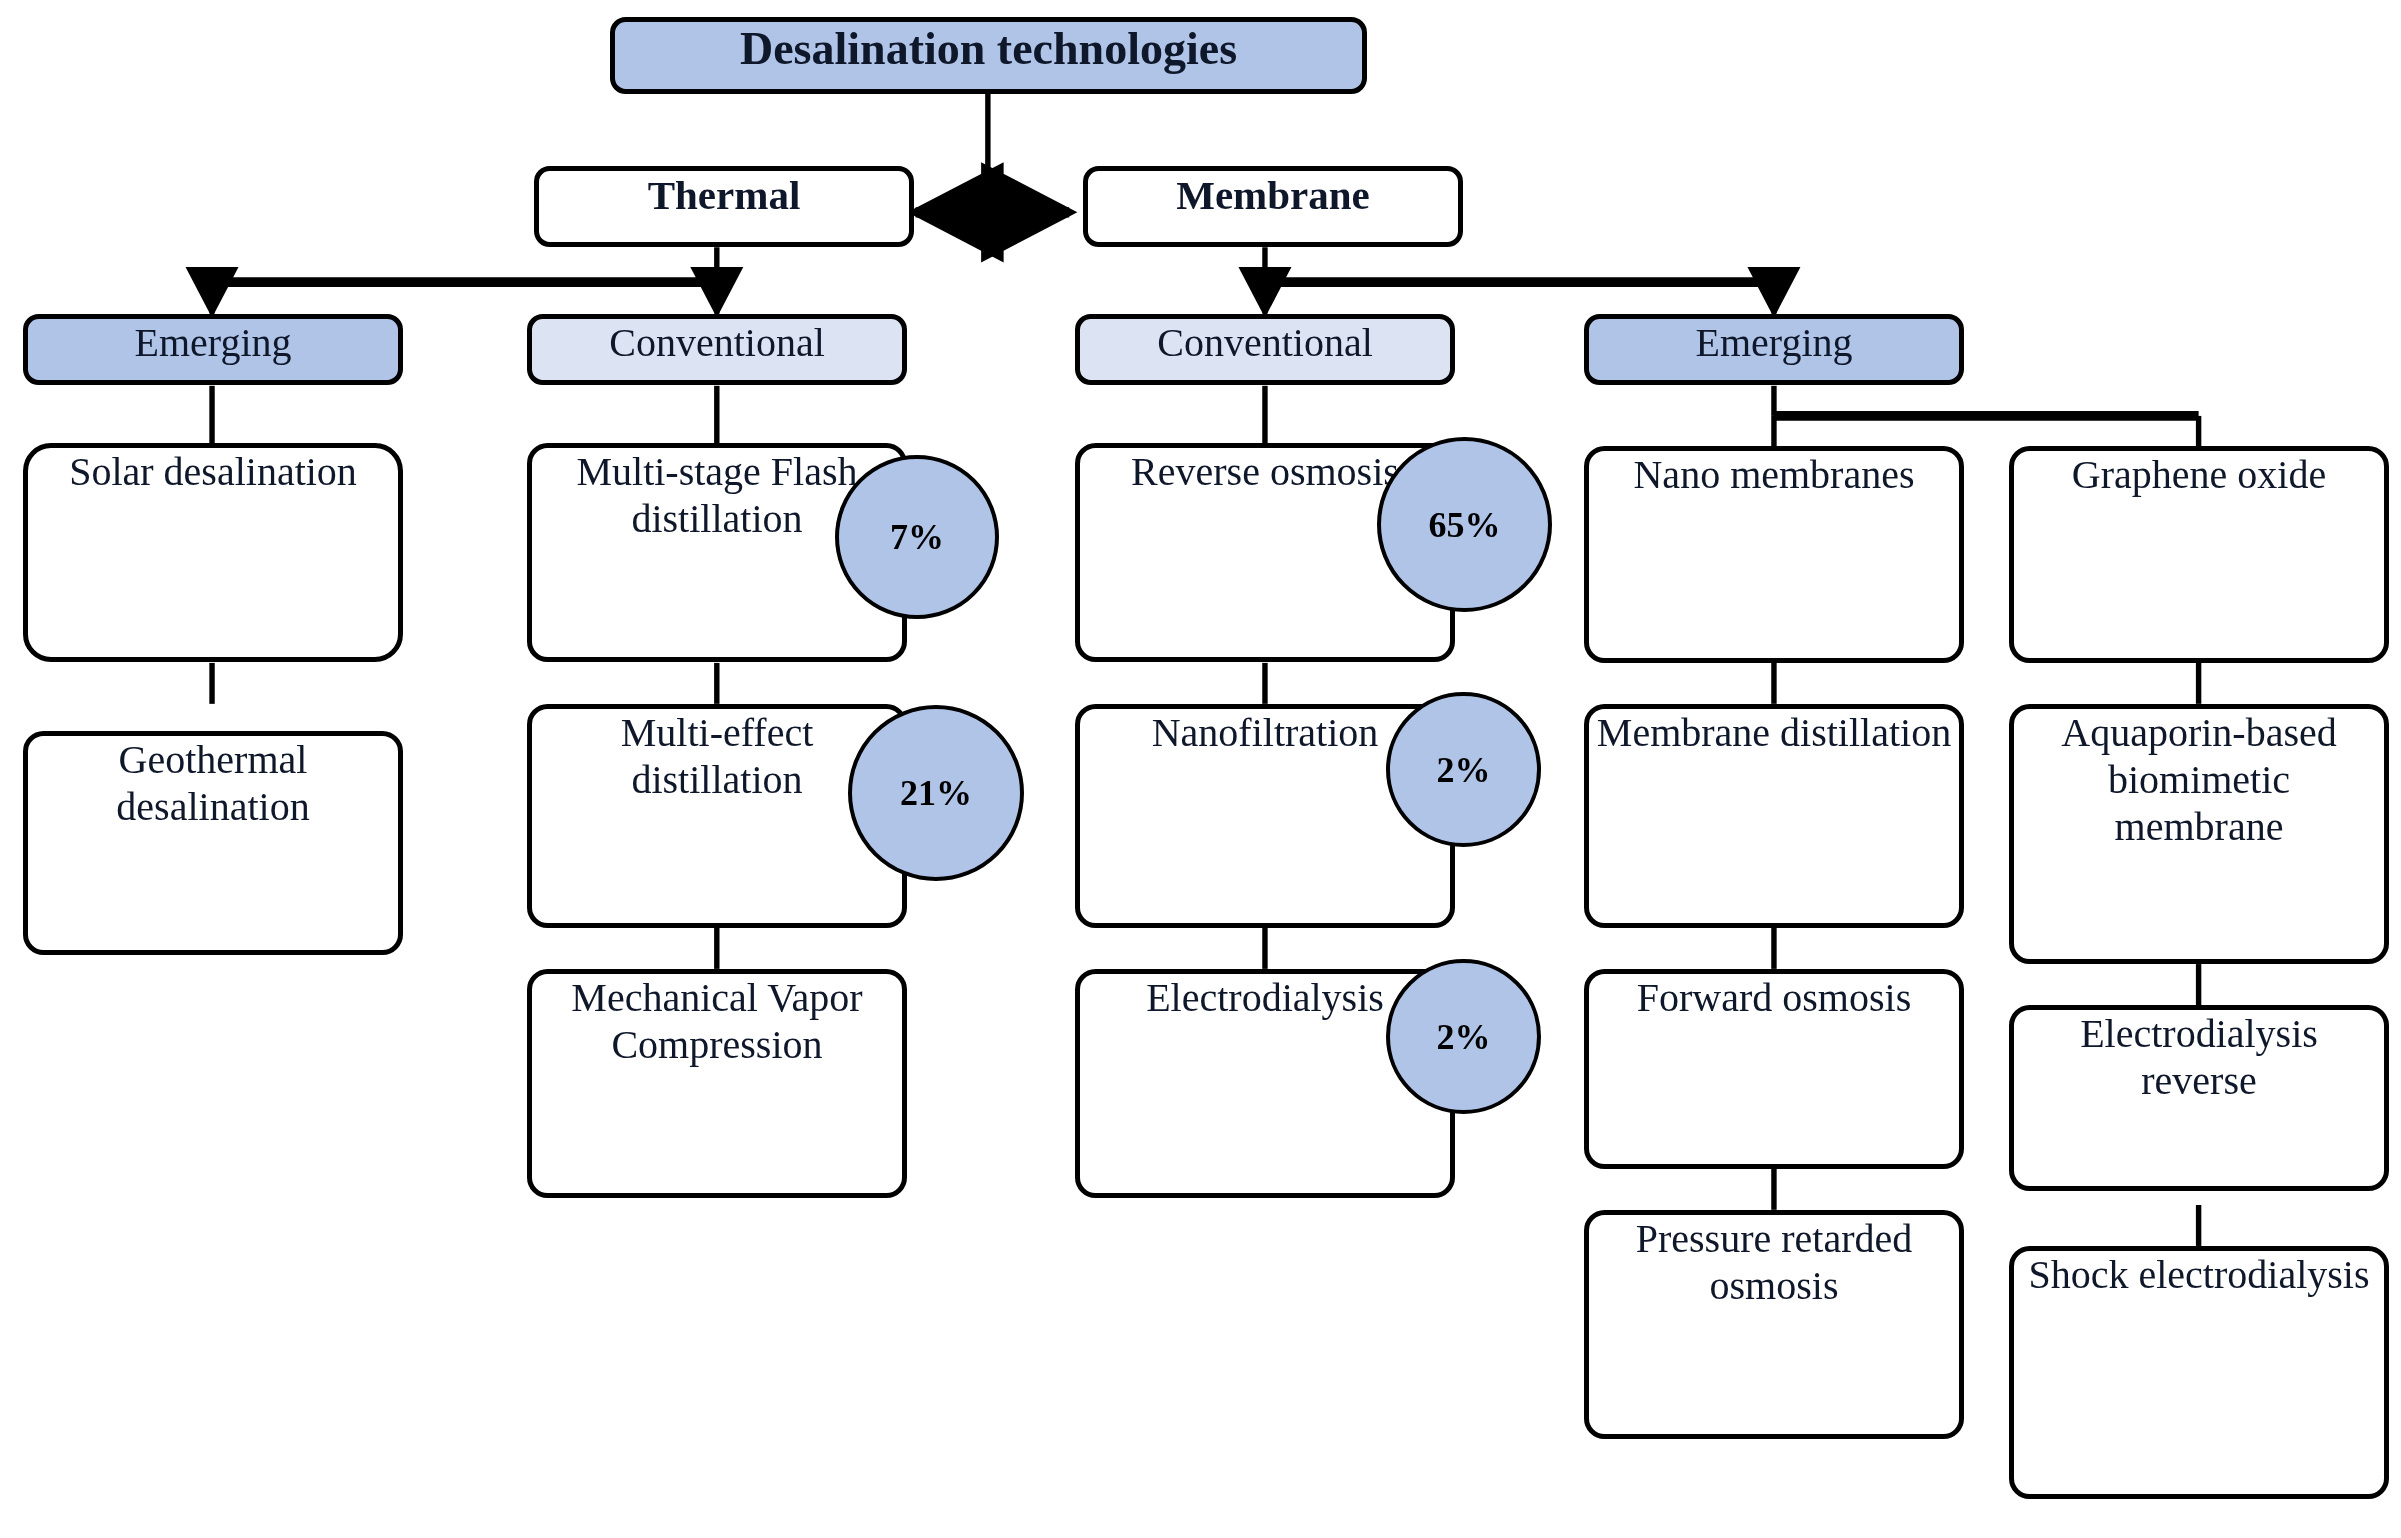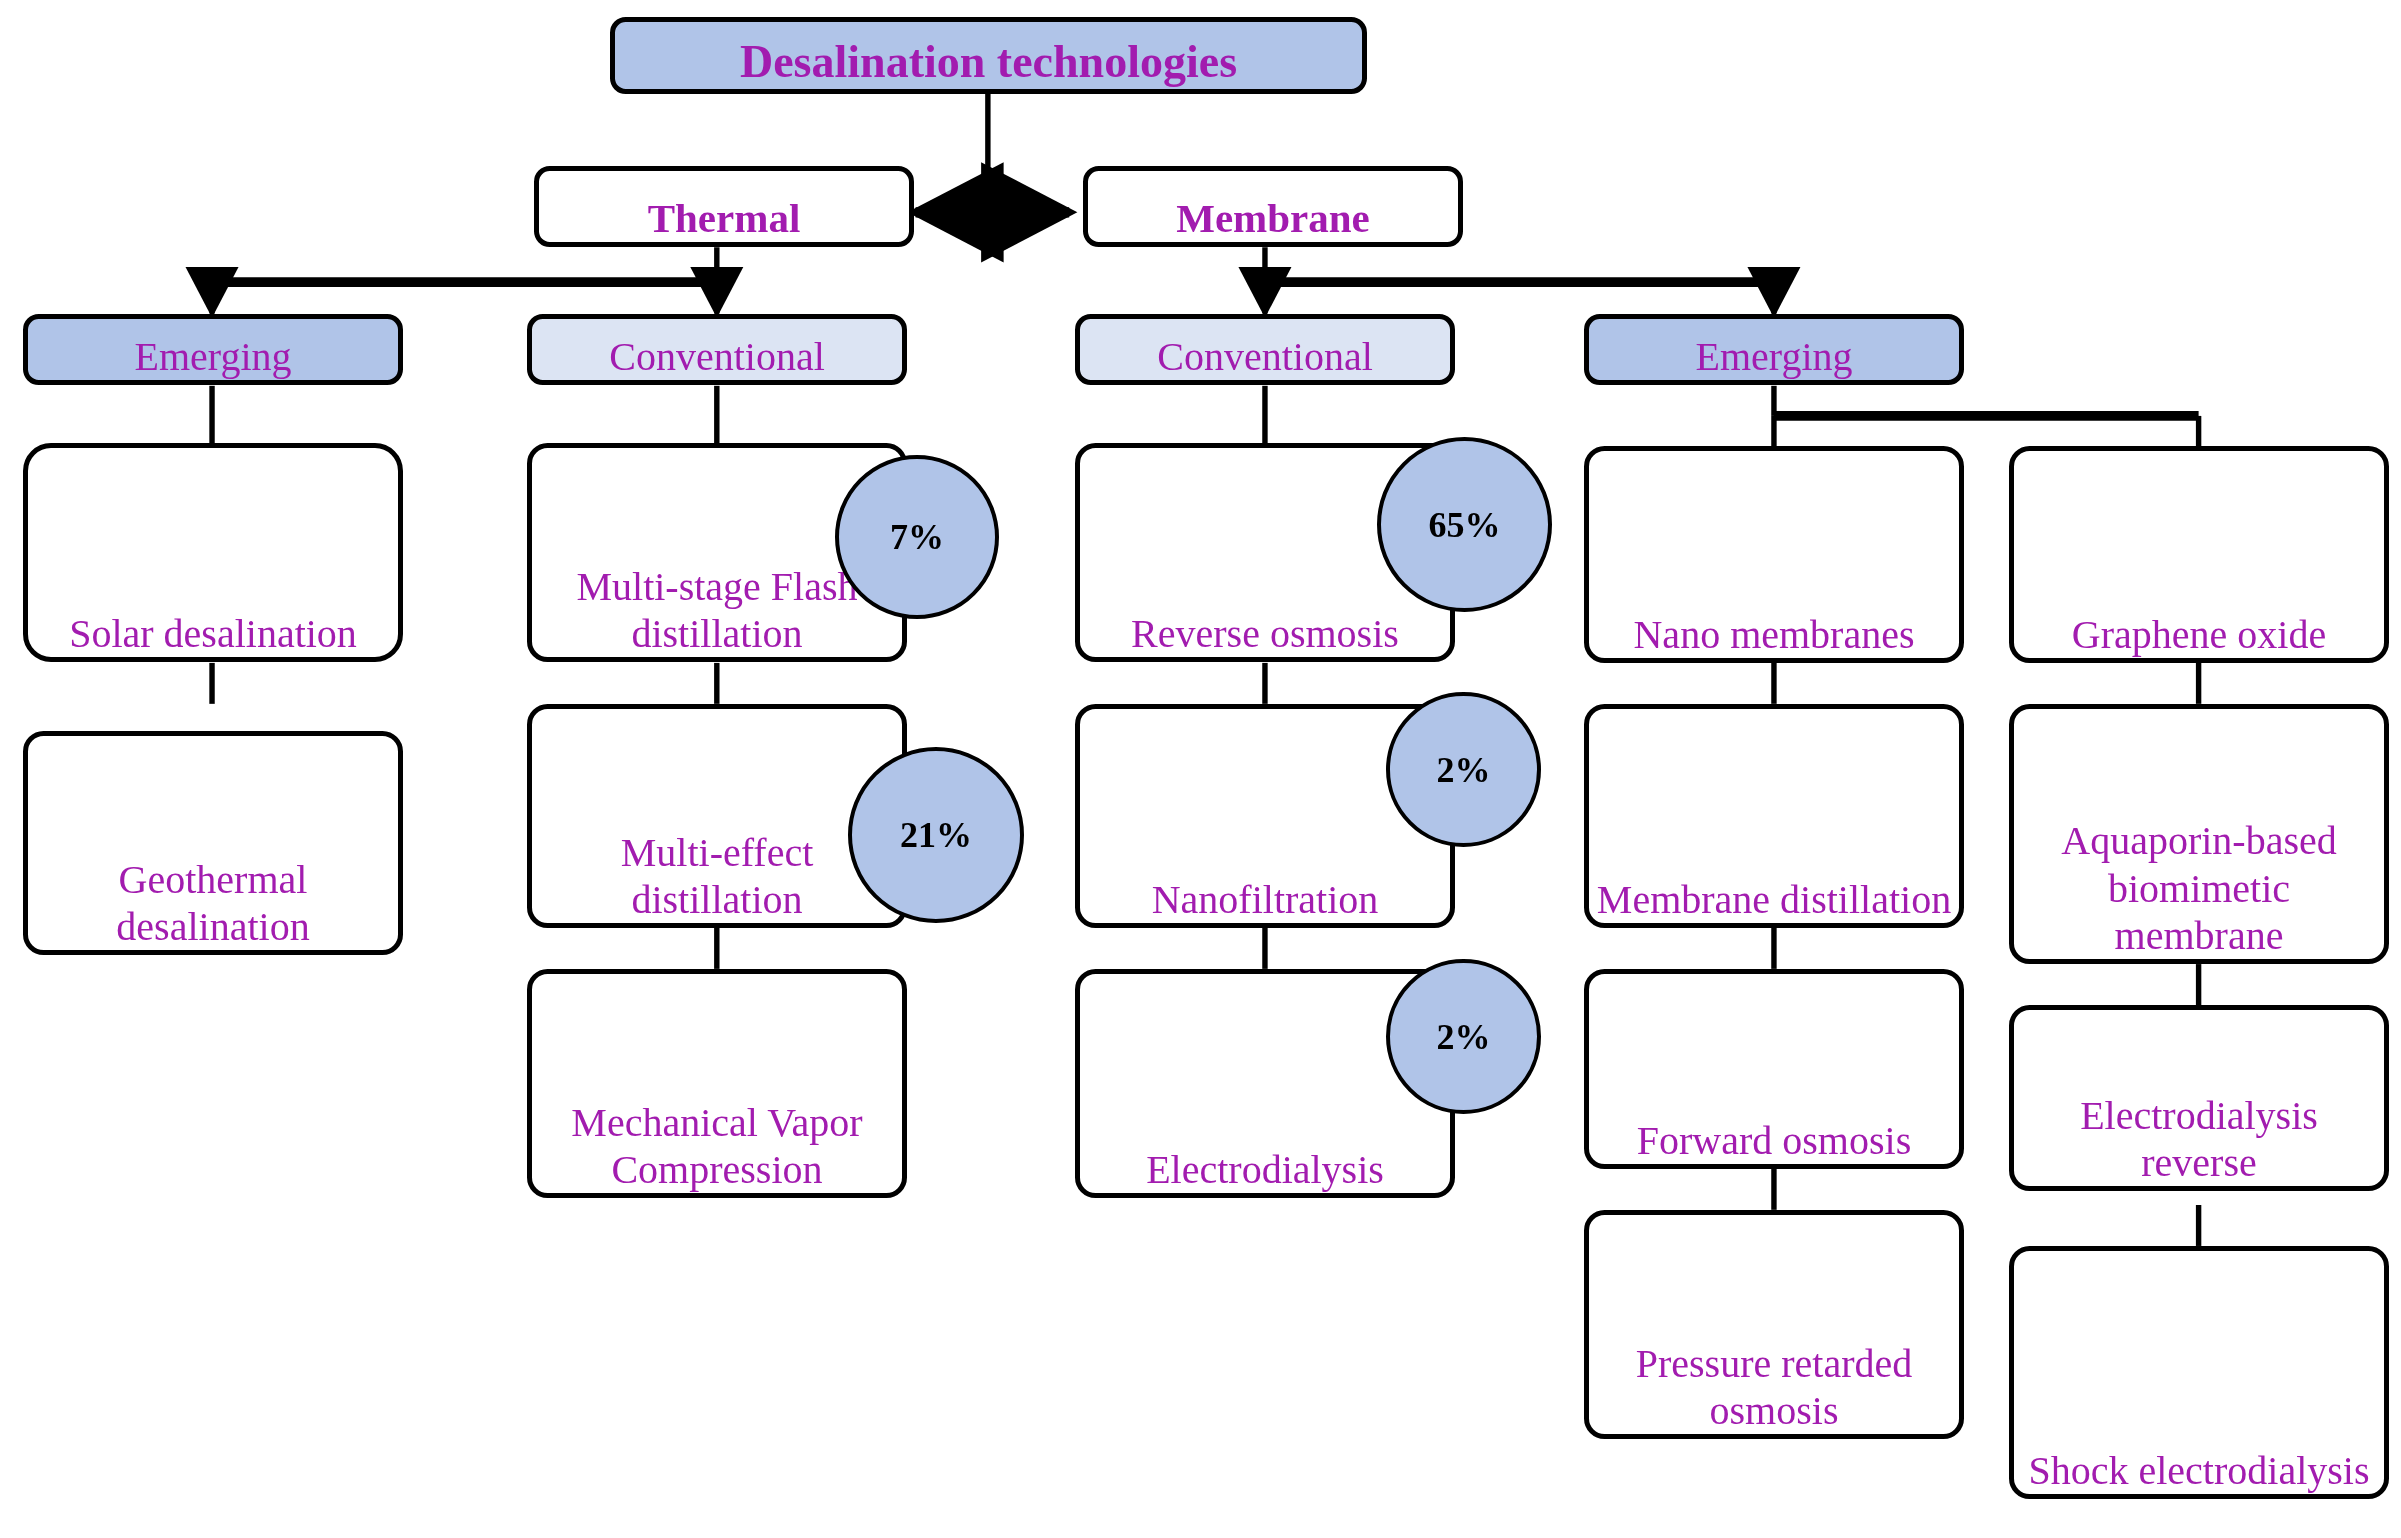--- a/index.html
+++ b/index.html
@@ -10,23 +10,23 @@
     font-family:"Liberation Serif","DejaVu Serif",serif;
     overflow:hidden;
   }
   svg#wires{position:absolute;left:0;top:0;width:2401px;height:1539px;pointer-events:none;}
   .node{
     position:absolute;
     box-sizing:border-box;
     border:5.4px solid #000000;
     border-radius:20.5px;
     background:#ffffff;
-    display:flex;align-items:flex-end;justify-content:center;
+    display:flex;align-items:flex-start;justify-content:center;
     text-align:center;
-    color:#a21caf;
+    color:#0f172a;
     line-height:1.18;
     z-index:3;
   }
   .node .lbl{display:block;width:100%;padding:0 6px;}
   .root{background:#b0c4e8;font-weight:bold;font-size:46px;border-radius:15.7px;}
   .mid{background:#ffffff;font-weight:bold;font-size:41px;border-radius:15.7px;}
   .cat-emerging{background:#b0c4e8;font-size:40px;border-radius:15.7px;}
   .cat-conventional{background:#dce4f3;font-size:40px;border-radius:15.7px;}
   .leaf{background:#ffffff;font-size:40px;}
   .pct{
@@ -131,21 +131,21 @@
   <div class="node leaf" style="left:527px;top:443px;width:380px;height:219px;">
     <span class="lbl">Multi-stage Flash distillation</span>
   </div>
   <div class="pct" style="left:835px;top:455px;width:164px;height:164px;">
     <span>7%</span>
   </div>
 
   <div class="node leaf" style="left:527px;top:704px;width:380px;height:224px;">
     <span class="lbl">Multi-effect distillation</span>
   </div>
-  <div class="pct" style="left:848px;top:747px;width:176px;height:176px;">
+  <div class="pct" style="left:848px;top:705px;width:176px;height:176px;">
     <span>21%</span>
   </div>
 
   <div class="node leaf" style="left:527px;top:969px;width:380px;height:229px;">
     <span class="lbl">Mechanical Vapor Compression</span>
   </div>
 
   <div class="node leaf" style="left:1075px;top:443px;width:380px;height:219px;">
     <span class="lbl">Reverse osmosis</span>
   </div>

